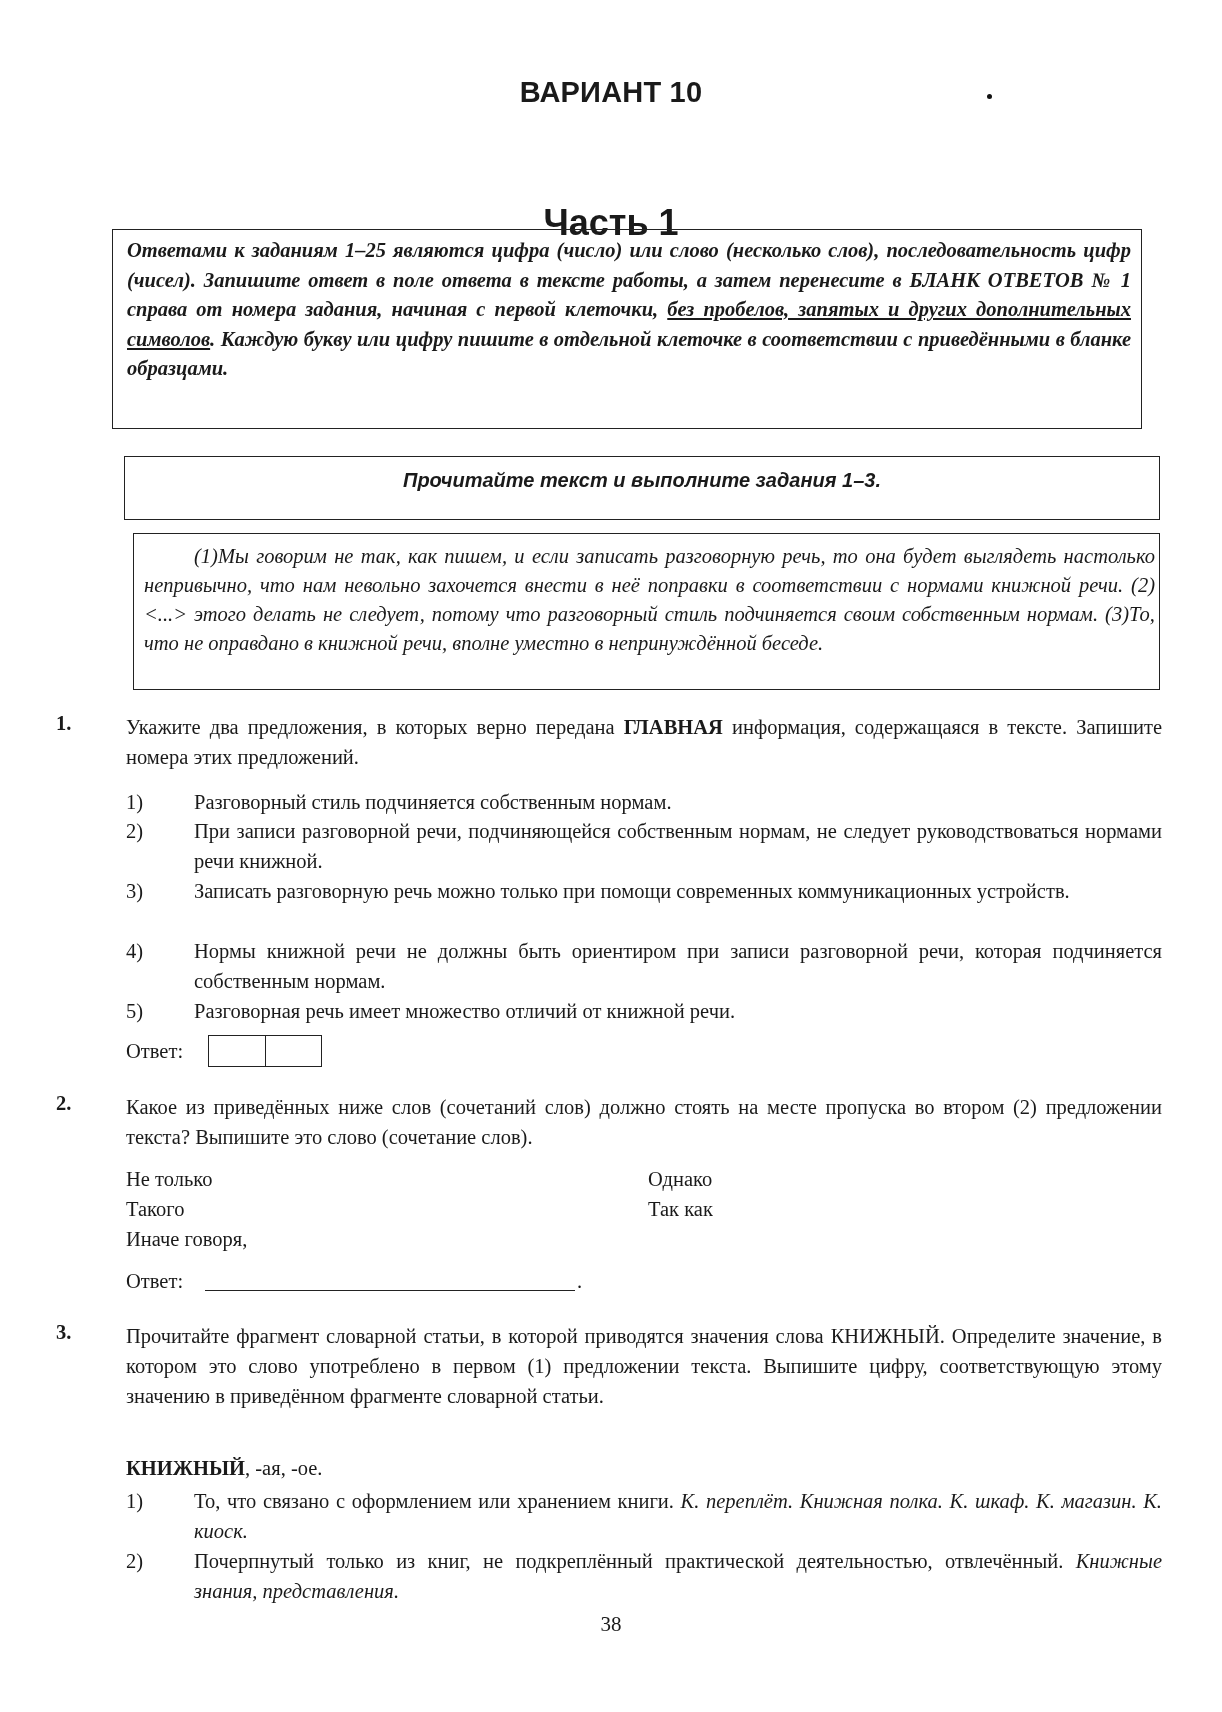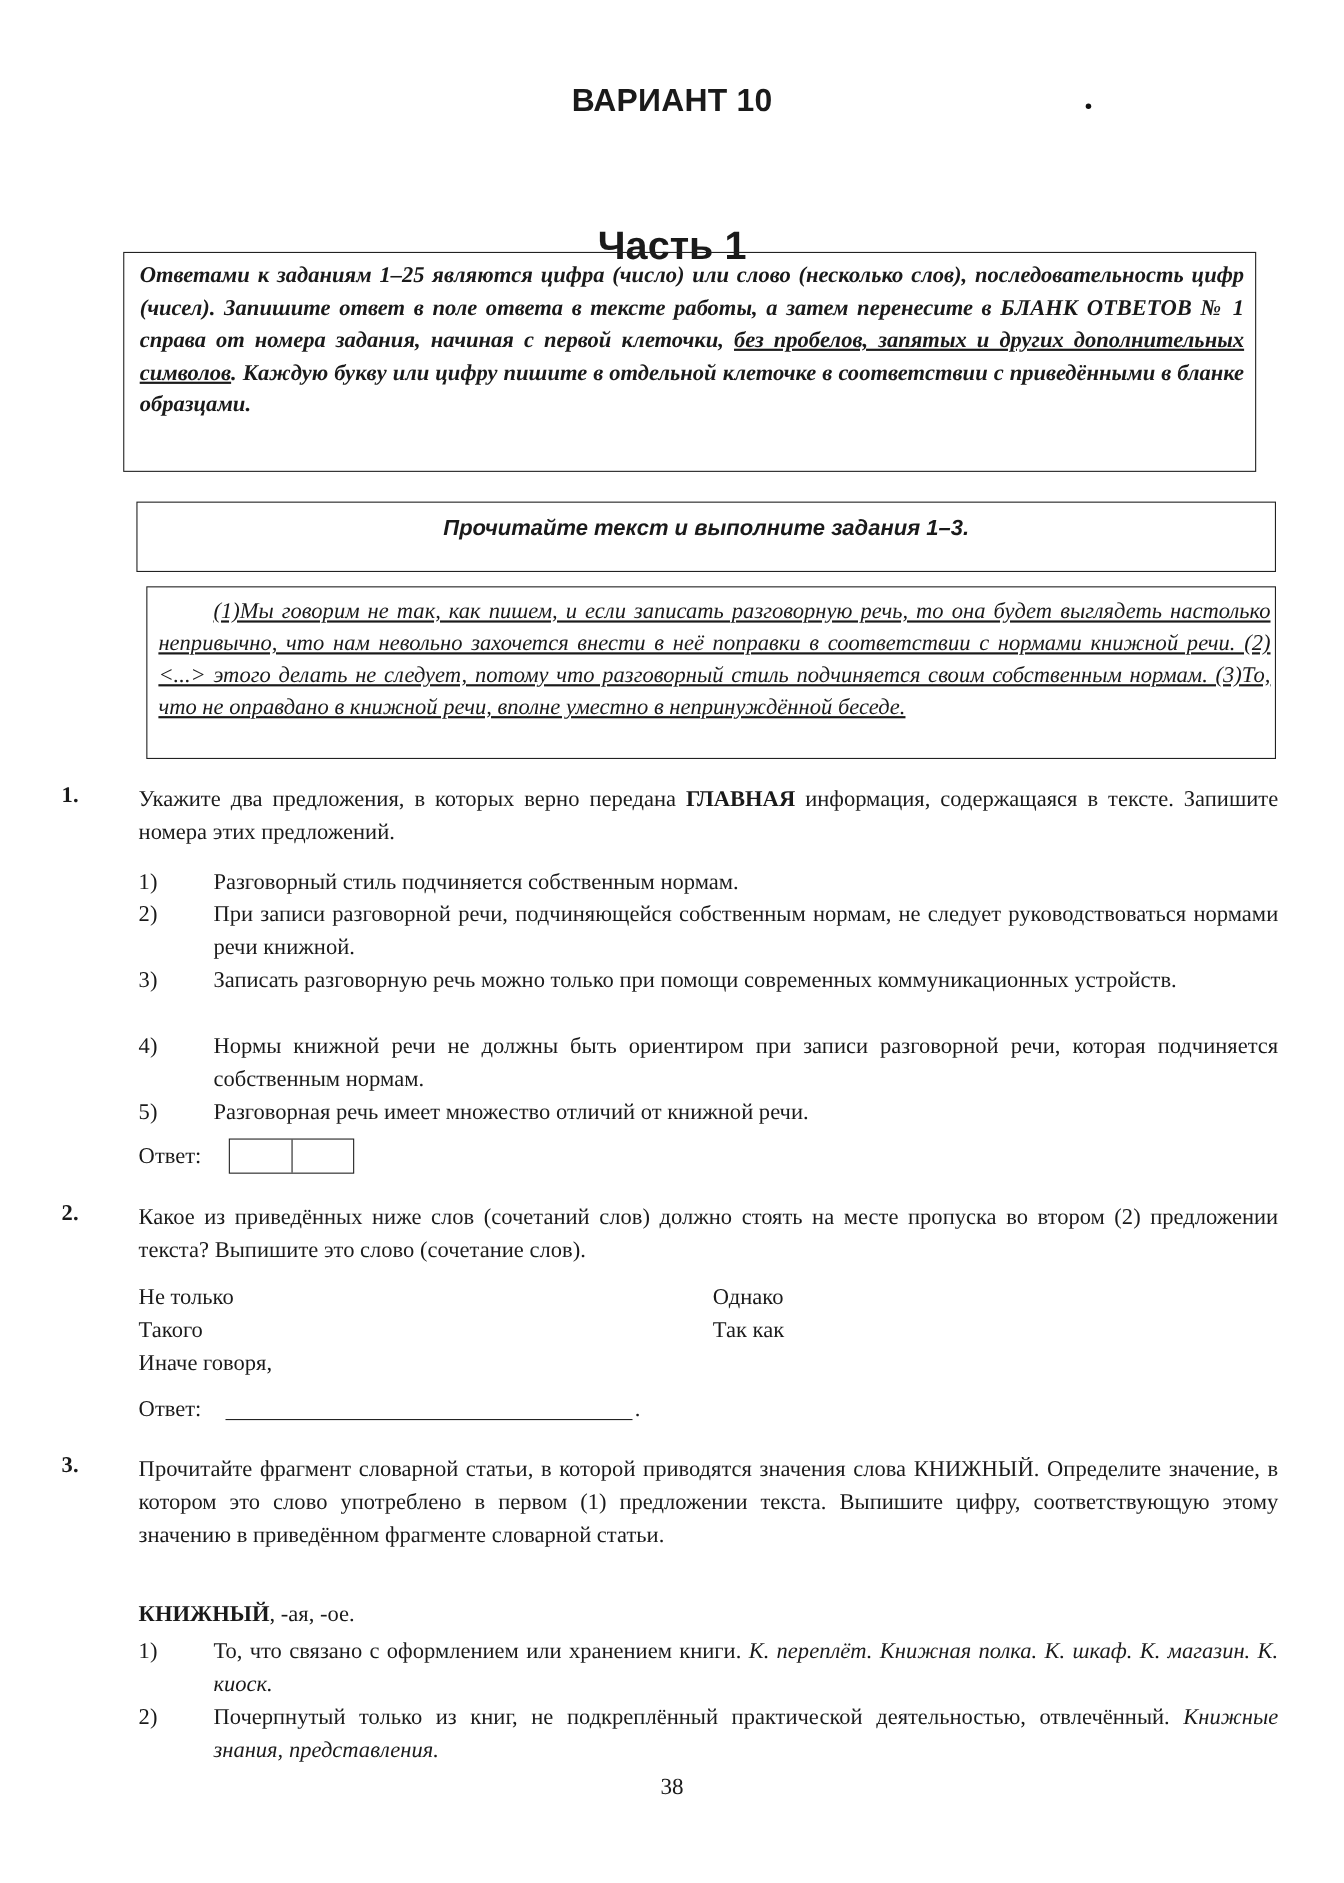--- a/index.html
+++ b/index.html
@@ -11,21 +11,21 @@
   .dot { left: 987px; top: 94px; width: 5px; height: 5px; border-radius: 50%; background: #111; }
   .h-part { left: 0; width: 1222px; top: 168px; text-align: center;
     font-family: "Liberation Sans", "DejaVu Sans", sans-serif; font-weight: 700; font-size: 36px; margin-top: 34px; }
   .instr-box { left: 112px; top: 229px; width: 1030px; height: 200px; border: 1.5px solid #222; box-sizing: border-box;
     padding: 6px 10px 0 14px; font-style: italic; font-weight: 700; font-size: 20.5px; line-height: 29.5px; text-align: justify; }
   .instr-box u { text-decoration: underline; }
   .task-box { left: 124px; top: 456px; width: 1036px; height: 64px; border: 1.5px solid #222; box-sizing: border-box;
     text-align: center; line-height: 46px; font-family: "Liberation Sans", "DejaVu Sans", sans-serif;
     font-style: italic; font-weight: 700; font-size: 20px; }
   .text-box { left: 133px; top: 533px; width: 1027px; height: 157px; border: 1.5px solid #222; box-sizing: border-box;
-    padding: 8px 4px 0 10px; font-style: italic; font-size: 20.5px; line-height: 29px; text-align: justify; text-decoration: underline; }
+    padding: 8px 4px 0 10px; font-style: italic; font-size: 20.5px; line-height: 29px; text-align: justify; }
   .text-box .indent { display: inline-block; width: 50px; }
   .qnum { left: 56px; font-weight: 700; font-size: 20.5px; }
   .qtext { left: 126px; width: 1036px; font-size: 20.5px; line-height: 30px; text-align: justify; }
   .opt { left: 126px; width: 1036px; font-size: 20.5px; line-height: 30px; }
   .opt .n { position: absolute; left: 0; top: 0; }
   .opt .t { display: block; margin-left: 68px; text-align: justify; }
   .answer-label { left: 126px; font-size: 20.5px; }
   .cells { left: 208px; top: 1035px; height: 32px; display: flex; border: 1.5px solid #222; box-sizing: border-box; }
   .cell { width: 56px; height: 100%; box-sizing: border-box; }
   .cell + .cell { border-left: 1.5px solid #222; }

